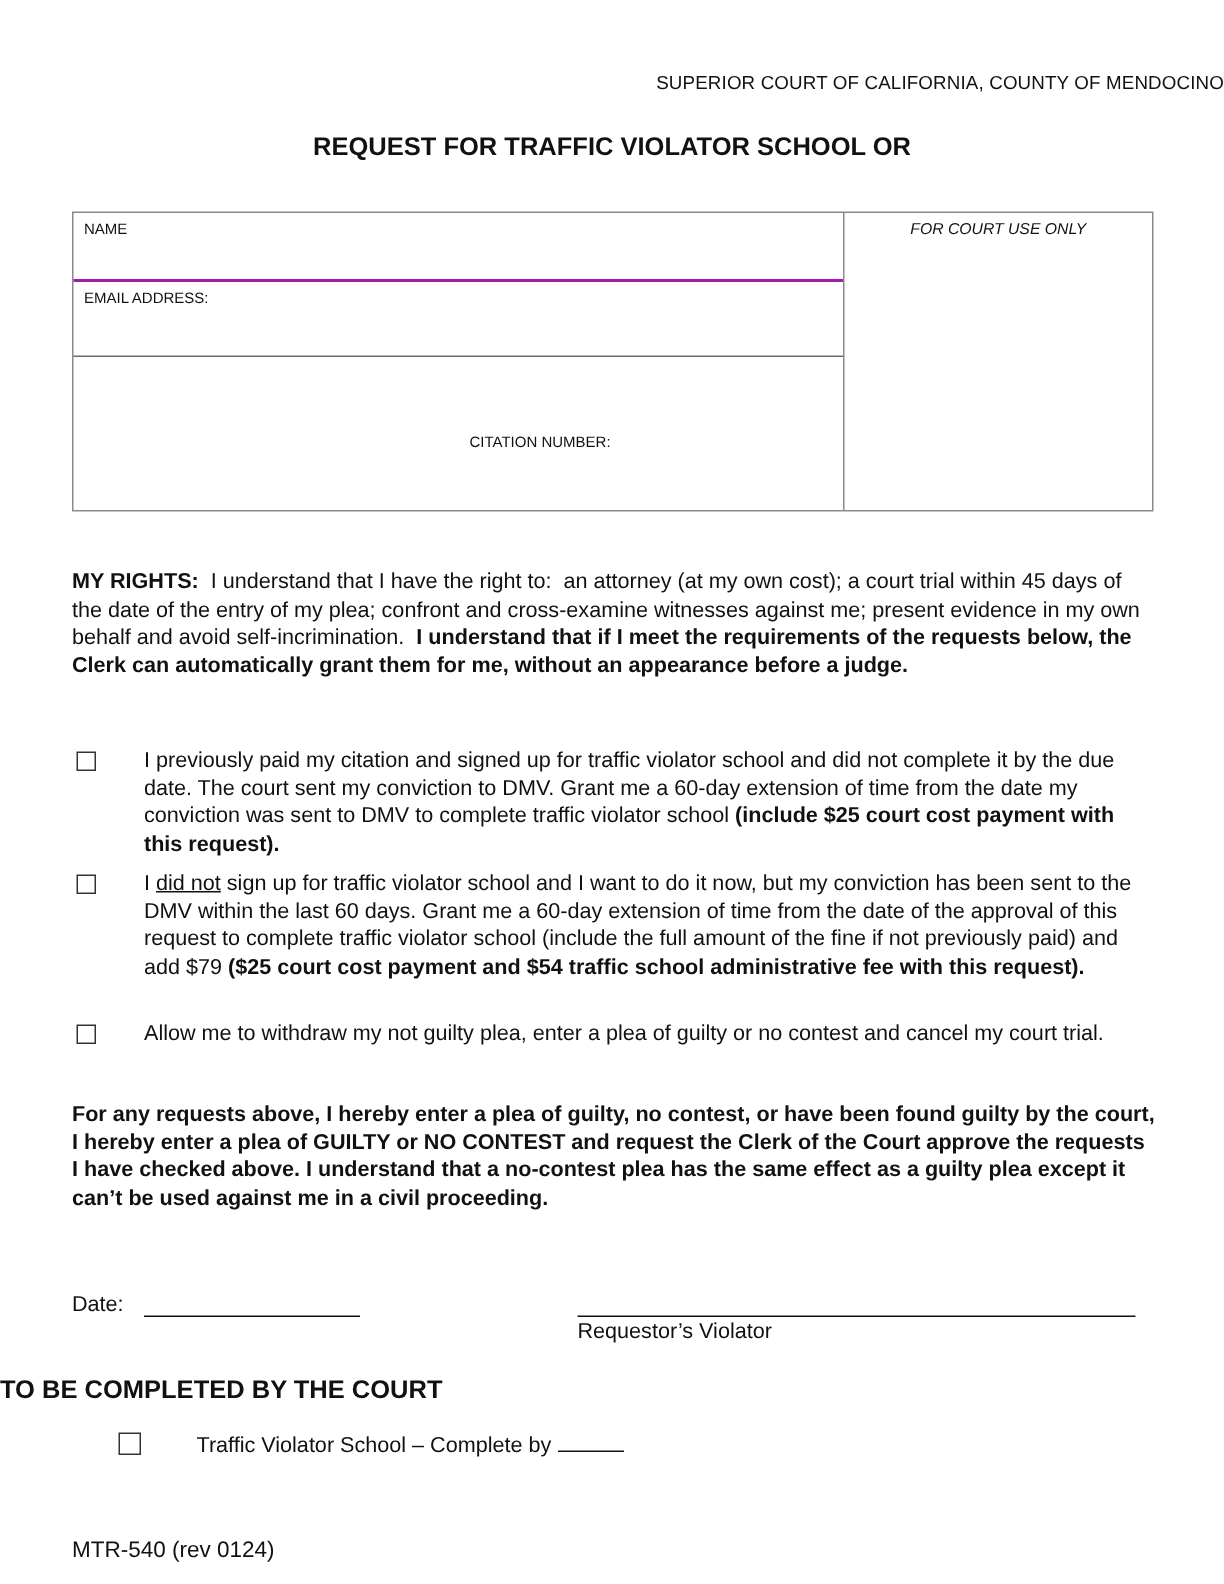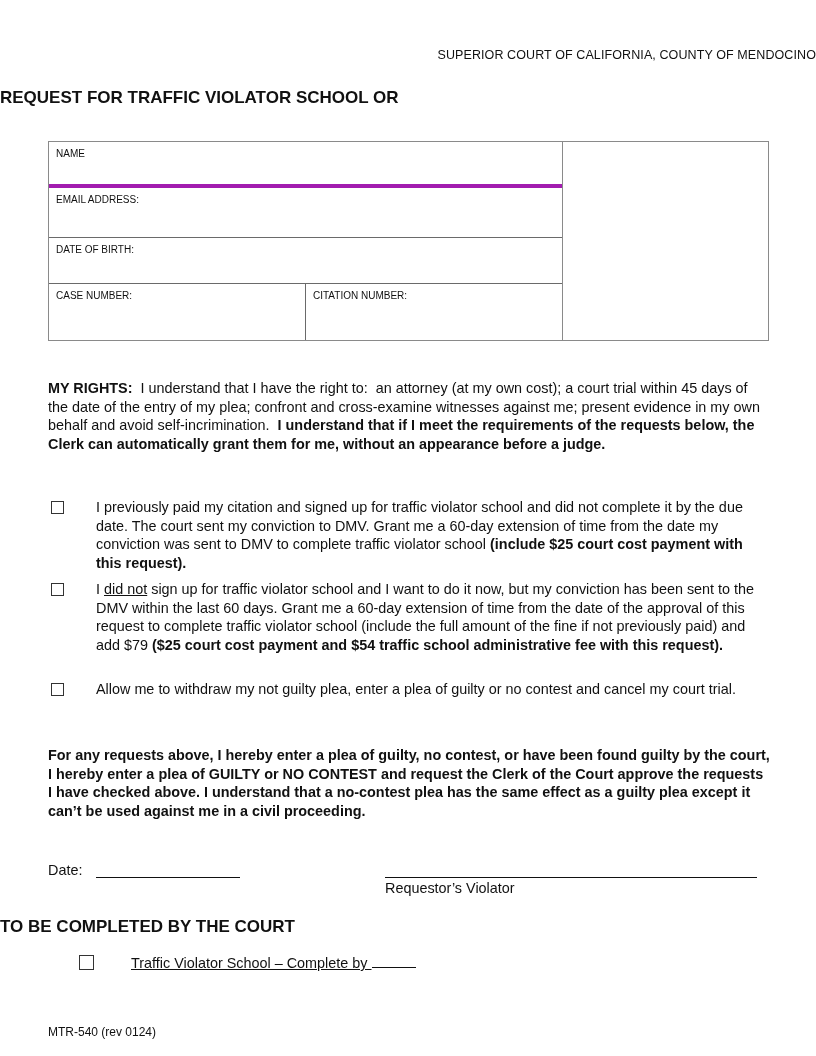--- a/index.html
+++ b/index.html
@@ -6,32 +6,32 @@
   body {
     width: 816px; height: 1056px; position: relative; overflow: hidden;
     font-family: "Liberation Sans", sans-serif; color: #111111;
   }
   .abs { position: absolute; }
   .court-header {
     top: 48px; left: 0; width: 816px; text-align: right;
     font-size: 12.5px; letter-spacing: 0.1px;
   }
   .title {
-    top: 87px; left: 0; width: 816px; text-align: left;
+    top: 87px; left: 0; width: 816px; text-align: center;
     font-size: 17px; font-weight: bold; line-height: 21px;
   }
   .info-table {
     top: 141px; left: 48px; width: 721px; height: 200px;
     border: 1px solid #8a8a8a; box-sizing: border-box;
   }
   .left-col { position: absolute; left: 0; top: 0; width: 514px; height: 198px; border-right: 1px solid #8a8a8a; box-sizing: border-box; }
   .right-col { position: absolute; left: 514px; top: 0; width: 205px; height: 198px; }
   .cell { position: absolute; left: 0; width: 100%; box-sizing: border-box; }
   .cell .lbl { position: absolute; left: 7px; top: 6px; font-size: 10px; }
-  .row-name  { top: 0; height: 46px; border-bottom: 4px solid #a21caf; }
+  .row-name  { top: 0; height: 46px; border-bottom: 2px solid #a21caf; }
   .row-email { top: 46px; height: 50px; border-bottom: 1px solid #6a6a6a; }
   .row-dob   { top: 96px; height: 46px; border-bottom: 1px solid #6a6a6a; }
   .row-case  { top: 142px; height: 56px; }
   .row-case .half { position: absolute; top: 0; height: 56px; box-sizing: border-box; }
   .row-case .case { left: 0; width: 257px; border-right: 1px solid #6a6a6a; }
   .row-case .citation { left: 257px; width: 257px; }
   .court-use {
     position: absolute; top: 5px; left: 0; width: 100%; text-align: center;
     font-size: 10.5px; font-style: italic;
   }
@@ -52,69 +52,64 @@
   .cbox {
     position: absolute; width: 13px; height: 13px; border: 1.3px solid #333;
     background: #fff; box-sizing: border-box; cursor: pointer;
   }
   .req .cbox { left: 3px; top: 3px; }
   .req1 { top: 498px; }
   .req2 { top: 580px; }
   .req3 { top: 680px; }
   .plea {
     top: 734px; left: 48px; width: 722px;
-    font-size: 14.4px; line-height: 18.6px; font-weight: bold; margin-top: 12px;
+    font-size: 14.4px; line-height: 18.6px; font-weight: bold;
   }
   .date-lbl { top: 862px; left: 48px; font-size: 14.4px; }
   .date-line { top: 877px; left: 96px; width: 144px; border-bottom: 1px solid #111; height: 0; }
   .sig-line { top: 877px; left: 385px; width: 372px; border-bottom: 1px solid #111; height: 0; }
   .sig-lbl { top: 880px; left: 385px; font-size: 14.4px; }
   .court-section {
     top: 917px; left: 0; width: 816px; text-align: left;
     font-size: 17px; font-weight: bold;
   }
   .court-item { top: 954px; left: 79px; font-size: 14.4px; }
   .court-item .cbox { left: 0; top: 1px; width: 15px; height: 15px; }
-  .court-item .text { position: absolute; left: 52px; top: 0; white-space: nowrap; text-decoration: underline; }
+  .court-item .text { position: absolute; left: 52px; top: 0; white-space: nowrap; }
   .blank { display: inline-block; width: 44px; border-bottom: 1px solid #111; height: 13px; vertical-align: baseline; }
-  .footer { top: 1025px; left: 48px; font-size: 12px; }
+  .footer { top: 1025px; left: 48px; font-size: 15px; }
 </style>
 </head>
 <body>
 
 <div class="abs court-header">SUPERIOR COURT OF CALIFORNIA, COUNTY OF MENDOCINO</div>
 
 <div class="abs title">
   <div>REQUEST FOR TRAFFIC VIOLATOR SCHOOL OR</div>
 </div>
 
 <div class="abs info-table">
   <div class="left-col">
     <div class="cell row-name">
       <span class="lbl">NAME</span>
       <input class="field-input" type="text" value="" style="">
     </div>
     <div class="cell row-email">
       <span class="lbl">EMAIL ADDRESS:</span>
       <input class="field-input" type="text" value="" style="">
     </div>
-    <div class="cell row-dob">
-      <span class="lbl">DATE OF BIRTH:</span>
-      <input class="field-input" type="text" value="" style="">
-    </div>
     <div class="cell row-case">
-      <div class="half case">
-        <span class="lbl">CASE NUMBER:</span>
-        <input class="field-input" type="text" value="" style="">
-      </div>
       <div class="half citation">
         <span class="lbl">CITATION NUMBER:</span>
         <input class="field-input" type="text" value="" style="">
       </div>
     </div>
+  </div>
+  <div class="right-col">
+    <div class="court-use">FOR COURT USE ONLY</div>
   </div>
 </div>
 
 <div class="abs rights"><span class="b">MY RIGHTS:</span><span style="white-space: pre-wrap;">  I understand that I have the right to:  an attorney (at my own cost); a court trial within 45 days of the date of the entry of my plea; confront and cross-examine witnesses against me; present evidence in my own behalf and avoid self-incrimination.  </span><span class="b">I understand that if I meet the requirements of the requests below, the Clerk can automatically grant them for me, without an appearance before a judge.</span></div>
 
 <div class="abs req req1">
   <span class="cbox"></span>
   <div class="text"><span>I previously paid my citation and signed up for traffic violator school and did not complete it by the due date.  The court sent my conviction to DMV.  Grant me a 60-day extension of time from the date my conviction was sent to DMV to complete traffic violator school </span><span class="b">(include $25 court cost payment with this request).</span></div>
 </div>
 

